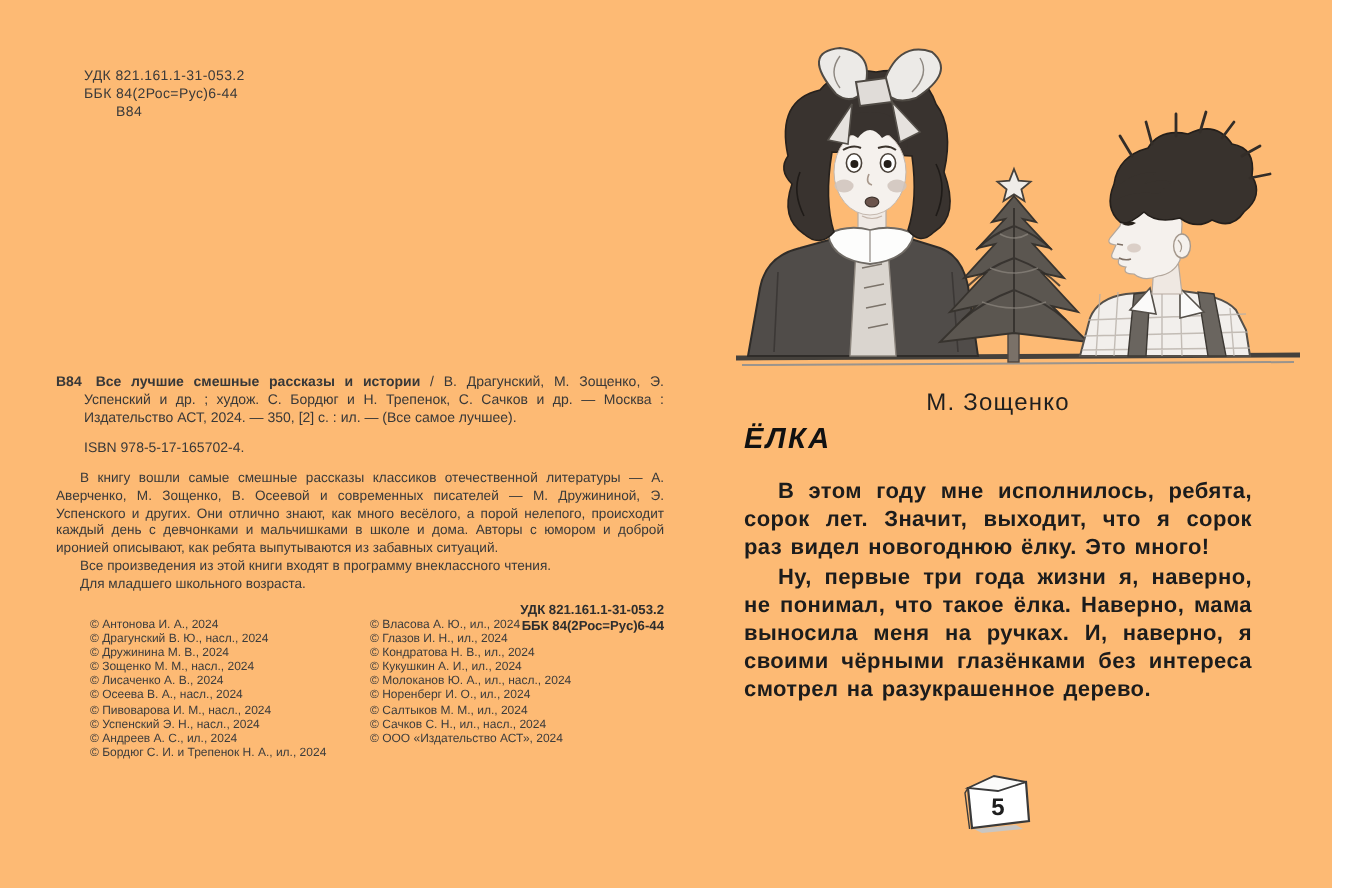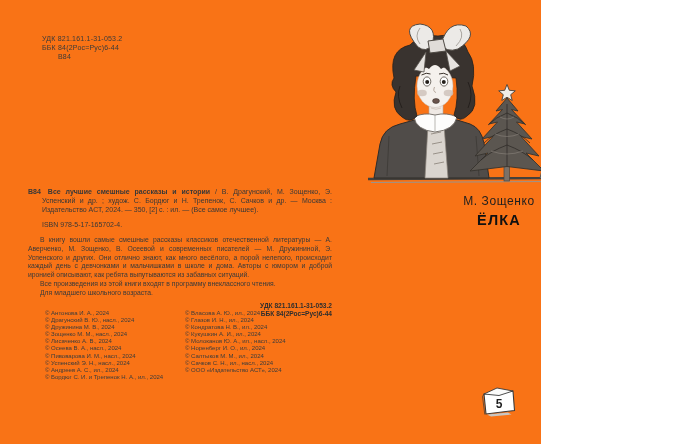--- a/index.html
+++ b/index.html
@@ -1,37 +1,37 @@
 <!DOCTYPE html>
 <html lang="ru"><head>
 <meta charset="utf-8">
 <style>
   html,body{margin:0;padding:0;background:#ffffff;}
   .spread{
-    position:relative;width:541px;height:444px;background:#f97316;overflow:hidden;
+    position:relative;width:666px;height:444px;background:#fdba74;overflow:hidden;
     font-family:"Liberation Sans",sans-serif;color:#2b2b2b;
   }
   
   .udk-top{position:absolute;left:42px;top:34px;font-size:7px;line-height:9px;color:#3a3a3a;letter-spacing:.2px;}
   .udk-top div:last-child{padding-left:16px;}
   .catalog{position:absolute;left:28px;top:187px;width:304px;font-size:7px;line-height:9px;color:#383838;}
   .entry{padding-left:14px;text-indent:-14px;text-align:justify;margin:0;}
   .entry .code{font-weight:bold;margin-right:7px;}
   .entry .btitle{font-weight:bold;}
   .isbn{margin:6px 0 0 14px;}
   .annotation{margin-top:7px;}
   .annotation p{margin:0;text-indent:12px;text-align:justify;line-height:8.8px;font-size:6.8px;color:#3a3a3a;}
   .udk-bottom{margin-top:4px;text-align:right;font-weight:bold;font-size:6.6px;line-height:8.4px;color:#2e2e2e;}
   .copyrights{position:absolute;top:310px;font-size:6px;line-height:7.1px;color:#3c3c3c;white-space:nowrap;}
   .copyrights.col1{left:45px;}
   .copyrights.col2{left:185px;}
   
   .illustration{position:absolute;left:364px;top:16px;}
   .author{position:absolute;left:372px;top:194px;width:254px;text-align:center;font-size:12px;letter-spacing:.6px;color:#1f1f1f;}
-  .story-title{position:absolute;left:372px;top:212px;width:254px;text-align:center;font-size:14.5px;font-weight:bold;letter-spacing:1.2px;color:#111;}
+  .story-title{position:absolute;left:372px;top:212px;width:254px;font-size:14.5px;font-weight:bold;letter-spacing:1.2px;color:#111;font-style:italic;}
   .story{position:absolute;left:372px;top:239px;width:254px;font-size:11px;line-height:14.2px;font-weight:bold;color:#1c1c1c;hyphens:auto;}
   .story p{margin:0;text-indent:17px;text-align:justify;letter-spacing:.2px;word-spacing:1px;}
   .pagenum{position:absolute;left:478px;top:384px;}
 </style>
 </head>
 <body>
 
 <div class="spread">
 
   <div class="udk-top">
@@ -151,20 +151,22 @@
       <path d="M202,62 L196,52 M212,56 L209,45 M224,52 L224,41 M236,50 L239,40 M247,53 L253,45 M257,62 L266,57 M261,73 L271,71" stroke="#332d28" stroke-width="1.4" fill="none" stroke-linecap="round"></path>
       <path d="M194,78 q8,-8 20,-8 l-6,6 q8,-3 14,-1 l-7,6 q-12,-2 -21,3 Z" fill="#38322d"></path>
     </g>
   </svg>
 
   <div class="author">М. Зощенко</div>
   <div class="story-title">ЁЛКА</div>
 
   <div class="story">
 
+  <p>В этом году мне исполнилось, ребята, сорок лет. Значит, выходит, что я сорок раз видел новогоднюю ёлку. Это много!</p>
+      <p>Ну, первые три года жизни я, наверно, не понимал, что такое ёлка. Наверно, мама выносила меня на ручках. И, наверно, я своими чёрными глазёнками без интереса смотрел на разукрашенное дерево.</p>
     </div>
 
   <svg class="pagenum" width="40" height="34" viewBox="0 0 40 34">
     <path d="M9,30.5 L30,28.5 L33.5,30.5 L13,32.5 Z" fill="#c9c6c2"></path>
     <path d="M6,10 L35,7 L36.5,26.5 L8,30 Z" fill="#ffffff" stroke="#3a3a3a" stroke-width="1.1"></path>
     <path d="M6,10 L19,4 L35,7 L21,11.5 Z" fill="#fbfbfa" stroke="#3a3a3a" stroke-width="0.9"></path>
     <path d="M6,10 L4.5,12.5 L6.8,30.5" stroke="#3a3a3a" stroke-width="0.7" fill="none"></path>
     <text x="21" y="23.5" text-anchor="middle" font-size="12" font-weight="bold" fill="#1e1e1e" font-family="Liberation Sans, sans-serif">5</text>
   </svg>
 

